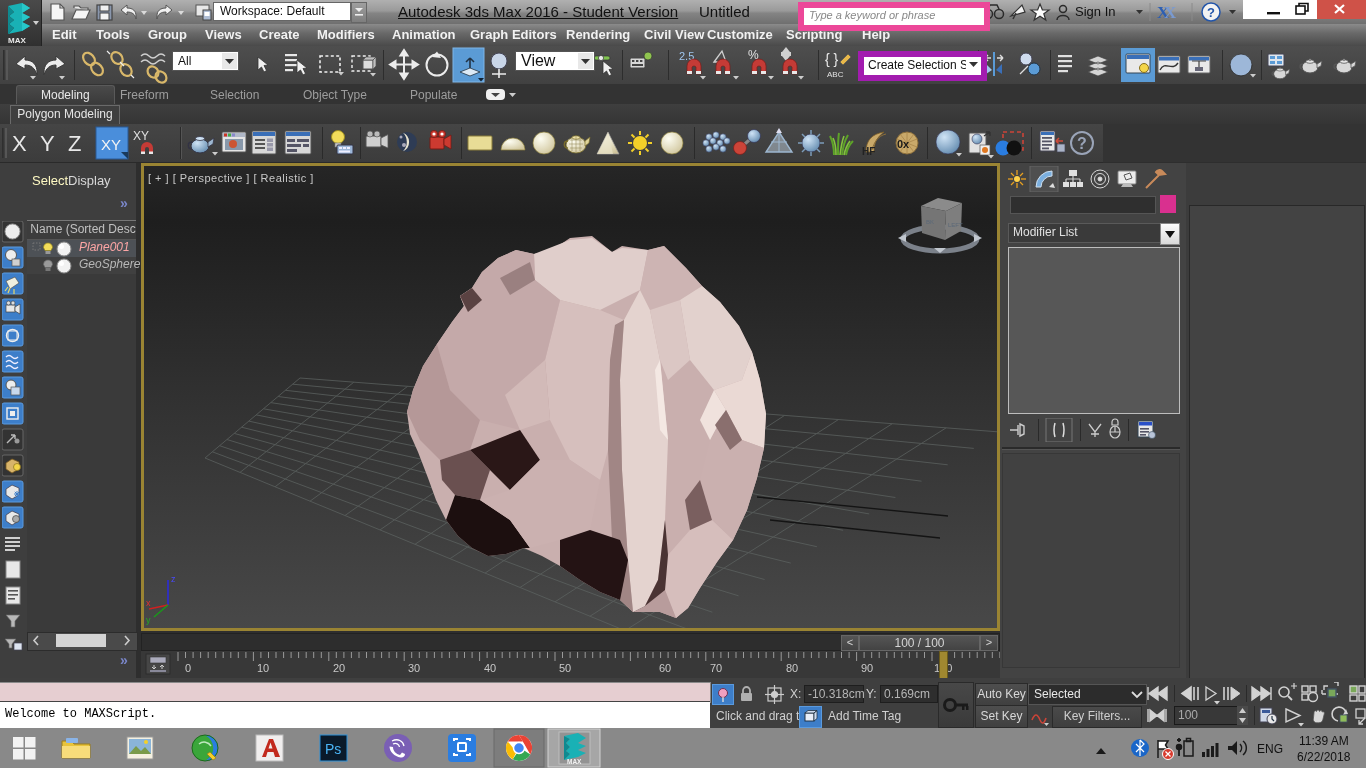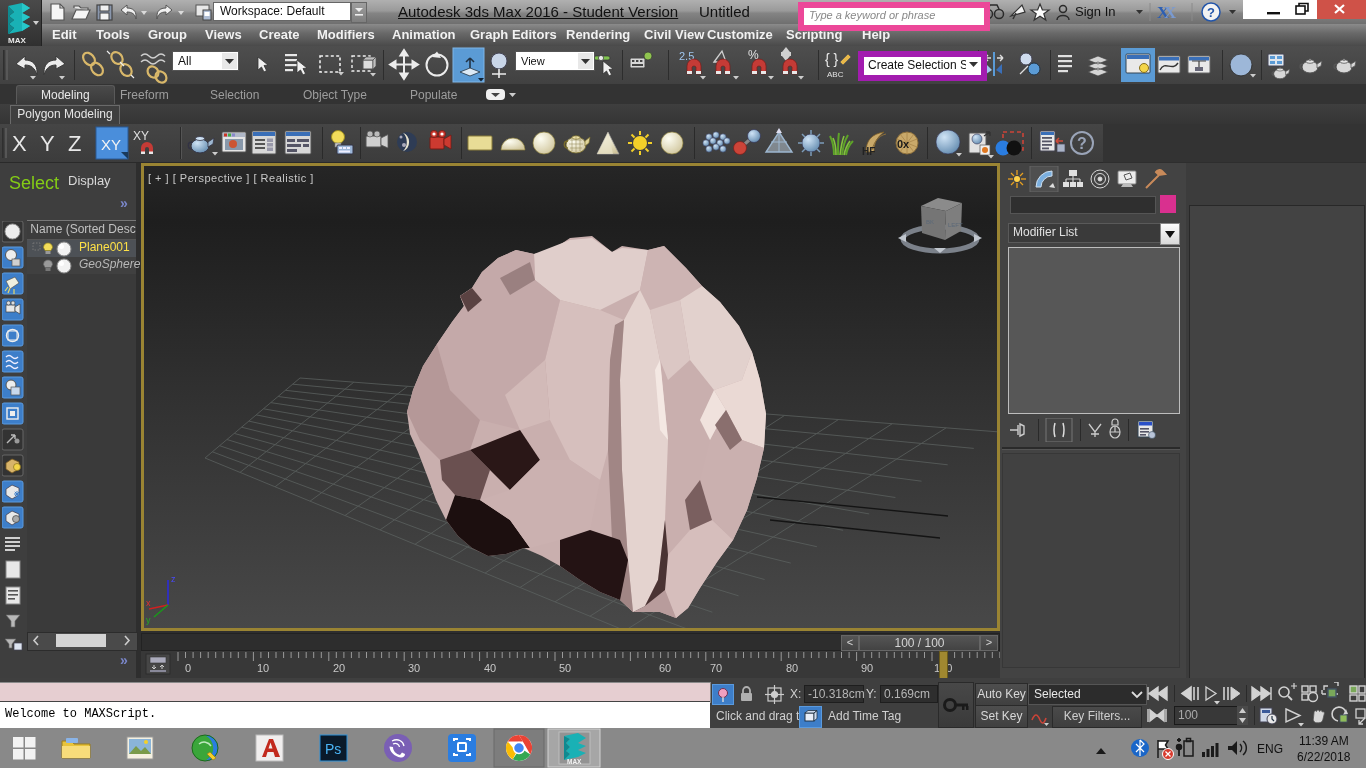--- a/index.html
+++ b/index.html
@@ -23,26 +23,26 @@
   
   #ribbontabs{left:0;top:84px;width:1366px;height:20px;background:#333333;}
   .rtab{position:absolute;top:2px;font-size:12px;color:#9d9d9d;padding:2px 8px;}
   .rtab.sel{color:#e8e8e8;background:linear-gradient(#4a4a4a,#3a3a3a);border:1px solid #5a5a5a;border-bottom:none;border-radius:3px 3px 0 0;}
   #polyrow{left:0;top:104px;width:1366px;height:20px;background:linear-gradient(#3f3f3f,#353535);}
   #polytab{left:10px;top:105px;width:108px;height:18px;background:#3f3f3f;border:1px solid #6a6a6a;color:#e5e5e5;font-size:12px;text-align:center;line-height:17px;}
   #toolbar2{left:0;top:124px;width:1103px;height:38px;background:linear-gradient(#454545,#3c3c3c);border-bottom:1px solid #2a2a2a;}
   #toolbar2right{left:1103px;top:124px;width:263px;height:38px;background:#333333;}
   
   #leftpanel{left:0;top:163px;width:136px;height:515px;background:#3e3e3e;}
-  #lp-select{left:9px;top:10px;color:#84cc16;font-size:18px;}
+  #lp-select{left:32px;top:10px;color:#fef9c3;font-size:13px;}
   #lp-display{left:68px;top:10px;color:#d8d8d8;font-size:13px;}
   .chev{color:#7a86c8;font-size:14px;font-weight:bold;letter-spacing:-1px;}
   #lp-list{left:27px;top:57px;width:109px;height:416px;background:#3a3a3a;border-top:1px solid #777;}
   #lp-hdr{left:0px;top:1px;width:109px;height:17px;background:#3c3c3c;border-bottom:1px solid #555;color:#c0c0c0;font-size:12px;white-space:nowrap;overflow:hidden;}
-  #lp-row1{left:0px;top:19px;width:109px;height:17px;background:#4d5156;color:#fde047;font-size:12px;}
+  #lp-row1{left:0px;top:19px;width:109px;height:17px;background:#4d5156;color:#fca5a5;font-size:12px;font-style:italic;}
   #lp-row2{left:0px;top:36px;width:109px;height:17px;background:#404040;color:#b8b8b8;font-size:12px;font-style:italic;}
   #lp-scroll{left:27px;top:469px;width:109px;height:17px;background:#4a4a4a;border:1px solid #2c2c2c;}
   
   #viewport{left:141px;top:163px;width:853px;height:462px;background:linear-gradient(#262626,#1e1e1e 12%,#303030 48%,#484848);border:3px solid #9a8433;}
   #vplabel{left:4px;top:6px;color:#c8c8c8;font-size:11px;letter-spacing:0.5px;}
   
   #timeslider{left:141px;top:633px;width:857px;height:16px;background:#2d2d2d;border:1px solid #222;}
   #tshandle{left:717px;top:1px;width:119px;height:14px;background:linear-gradient(#555,#434343);border:1px solid #666;color:#d5d5d5;font-size:12px;text-align:center;line-height:14px;}
   
   #ruler{left:141px;top:651px;width:859px;height:27px;background:#383838;}
@@ -258,21 +258,21 @@
         </g>
         <use href="#teapot" x="1272" y="16" transform="scale(0.8) translate(318,8)"></use>
     <use href="#teapot" x="0" y="0" transform="translate(1300,10)"></use>
     <use href="#teapot" x="0" y="0" transform="translate(1334,10)"></use>
   </svg>
   </div>
   <div class="abs" style="left:172px;top:51px;width:60px;height:18px;background:#fff;border:1px solid #555;z-index:6;font-size:12px;color:#111;padding-left:5px;line-height:18px;">All<svg class="abs" style="right:1px;top:1px;" width="15" height="16">
         <rect width="15" height="16" fill="#e8e8e8"></rect>
         <path d="M3,6 l9,0 l-4.5,5 z" fill="#333"></path>
       </svg></div>
-  <div class="abs" style="left:515px;top:51px;width:73px;height:18px;background:#fff;border:1px solid #555;z-index:6;font-size:11px;color:#111;padding-left:5px;line-height:18px;">View<svg class="abs" style="right:1px;top:1px;" width="15" height="16">
+  <div class="abs" style="left:515px;top:51px;width:73px;height:18px;background:#fff;border:1px solid #555;z-index:6;font-size:16px;color:#111;padding-left:5px;line-height:18px;">View<svg class="abs" style="right:1px;top:1px;" width="15" height="16">
         <rect width="15" height="16" fill="#e8e8e8"></rect>
         <path d="M3,6 l9,0 l-4.5,5 z" fill="#333"></path>
       </svg></div>
   <div class="abs" style="left:858px;top:51px;width:113px;height:18px;background:#fff;border:6px solid #a21caf;z-index:6;font-size:12px;color:#111;padding-left:4px;line-height:16px;overflow:hidden;">Create Selection Se<svg class="abs" style="right:0px;top:0px;" width="15" height="15">
         <rect width="15" height="15" fill="#fff"></rect>
         <path d="M3,5 l9,0 l-4.5,5 z" fill="#333"></path>
       </svg></div>
   <div class="abs" id="ribbontabs">
     <span class="rtab sel" style="left:16px;top:1px;padding:2px 24px 2px 24px;">Modeling</span>
     <span class="rtab" style="left:112px;">Freeform</span>

